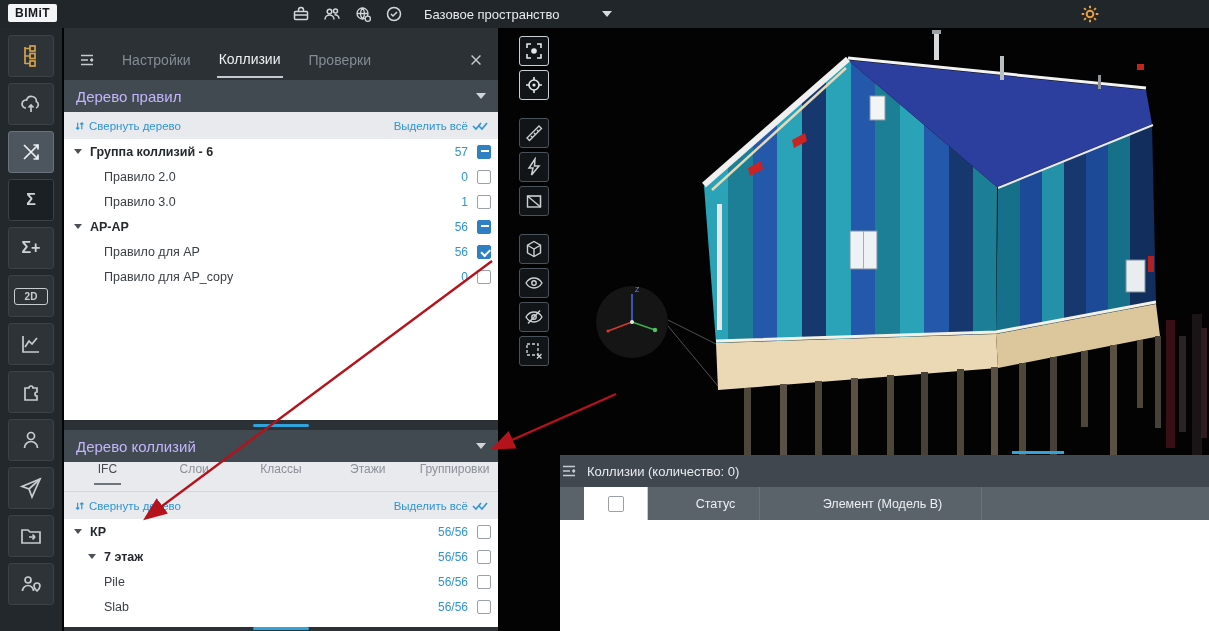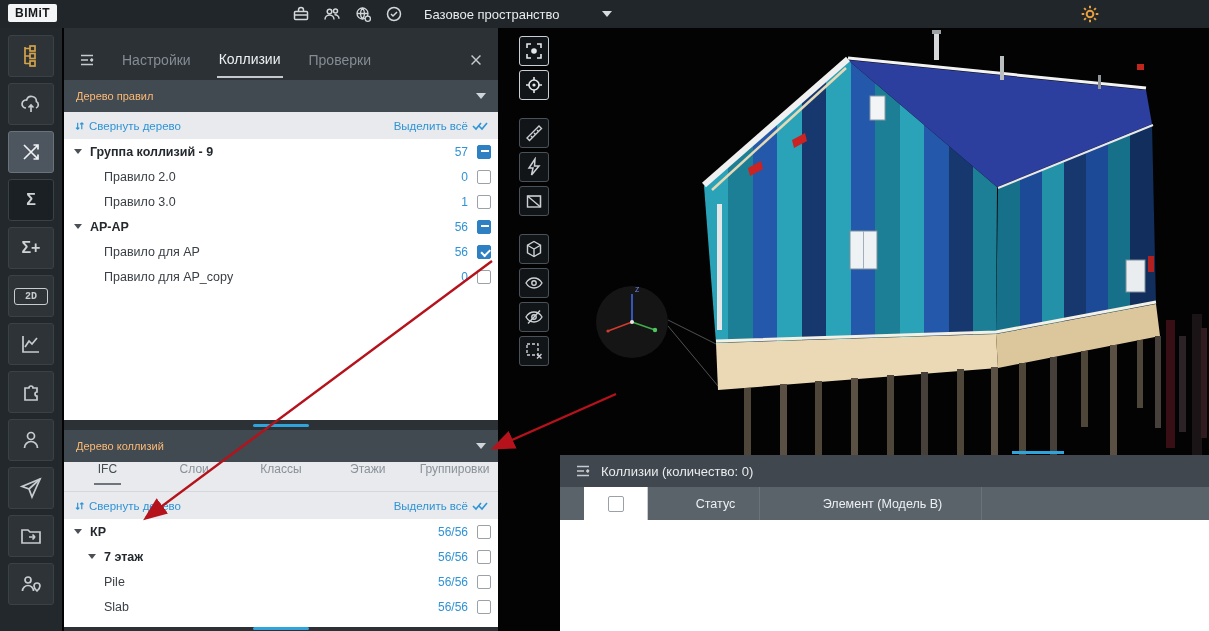--- a/index.html
+++ b/index.html
@@ -25,31 +25,31 @@
   .gear { position:absolute; left:1080px; top:4px; cursor:pointer; }
 
   
   .sidebar { position:absolute; left:0; top:28px; width:62px; height:603px; background:#23282c; z-index:20;
              display:flex; flex-direction:column; align-items:center; padding-top:7px; gap:6px; }
   .s-tile { width:46px; height:42px; display:flex; align-items:center; justify-content:center;
             background:#2d3337; border:1px solid #3a4147; border-radius:3px; cursor:pointer; }
   .s-tile.sel { background:#4d565e; border-color:#6a737b; }
   .s-tile.dark { background:#1b2024; }
   .glyph { color:#cfd3d6; font-size:16px; font-weight:bold; }
-  .glyph-2d { border:1.5px solid #c7ccd1; border-radius:3px; font-size:10px; padding:2px 10px; color:#c7ccd1; font-weight:bold;font-family:Liberation Mono, monospace; }
+  .glyph-2d { border:1.5px solid #c7ccd1; border-radius:3px; font-size:10px; padding:2px 10px; color:#c7ccd1; font-weight:bold; }
 
   
   .panel { position:absolute; left:64px; top:28px; width:434px; height:603px; background:#2b3135; z-index:10;
            display:flex; flex-direction:column; padding-top:12px; }
   .p-tabs { height:40px; display:flex; align-items:center; padding:0 14px; gap:24px; }
   .p-tabs .tab { color:#858c93; font-size:14px; cursor:pointer; padding:9px 2px; }
   .p-tabs .tab.active { color:#eef1f3; border-bottom:2px solid #c3c9ce; }
   .x-close { margin-left:auto; cursor:pointer; }
   .sec-head { height:32px; background:#414951; display:flex; align-items:center; padding:0 12px;
-              color:#fdba74; font-size:11px; cursor:pointer; }
+              color:#c4b5fd; font-size:15px; cursor:pointer; }
   .sec-caret { margin-left:auto; width:0; height:0; border-left:5px solid transparent; border-right:5px solid transparent;
                border-top:6px solid #d0d5d9; }
   .toolbar { height:27px; background:#e8eaed; display:flex; align-items:center; padding:0 10px;
              font-size:11.5px; color:#2f93d6; }
   .tb-link { display:flex; align-items:center; gap:4px; cursor:pointer; }
   .tb-link.right { margin-left:auto; }
   .tree { background:#ffffff; overflow:hidden; }
   .p-tree1 { flex:1; }
   .p-tree2 { height:108px; }
   .trow { display:flex; align-items:center; height:25px; font-size:12.5px; color:#3a4046; padding-right:7px; cursor:pointer; }
@@ -82,21 +82,21 @@
   
   .vp-toolbar { position:absolute; left:519px; top:36px; z-index:22; display:flex; flex-direction:column; }
   .v-tile { width:30px; height:30px; margin-bottom:4px; background:rgba(20,24,27,.88); border:1px solid #49525a;
             border-radius:3px; display:flex; align-items:center; justify-content:center; cursor:pointer; }
   .v-tile.on { border-color:#c9cfd4; }
   .v-gap { height:14px; }
 
   
   .col-panel { position:absolute; left:560px; top:455px; width:649px; height:176px; z-index:11;
                display:flex; flex-direction:column; }
-  .col-head { height:32px; background:#40474e; display:flex; align-items:center; gap:9px; padding:0 14px;
+  .col-head { height:32px; background:#40474e; display:flex; align-items:center; gap:9px; padding:0 0;
               color:#e9ecee; font-size:13px; }
   .col-thead { height:33px; display:flex; background:#5a626a; color:#eef1f3; font-size:12.5px; }
   .th { display:flex; align-items:center; justify-content:center; border-right:1px solid #6a727a; cursor:pointer;margin-left:24px; }
   .th-cb { width:64px; background:#ffffff; border-right:1px solid #c9cdd1; }
   .th-cb .cb { margin:0; width:16px; height:16px; }
   .th-status { width:88px; } .th-a { width:200px; } .th-b { width:198px; } .th-task { flex:1; border-right:none; }
   .col-body { flex:1; background:#ffffff; }
 
   
   .arrows { position:absolute; left:0; top:0; width:1209px; height:631px; z-index:60; pointer-events:none; }
@@ -337,21 +337,21 @@
         <span>Выделить всё</span>
         <svg width="16" height="10" viewBox="0 0 16 10" fill="none" stroke="#2f93d6" stroke-width="1.6">
           <path d="M1 5l3 3 5-6M7 5l3 3 5-6"></path>
         </svg>
       </span>
     </div>
 
     <div class="tree p-tree1">
       <div class="trow lv0">
         <span class="exp"></span>
-        <span class="lbl b">Группа коллизий - 9</span>
+        <span class="lbl b">Группа коллизий - 6</span>
         <span class="cnt">57</span>
         <span class="cb" data-state="indeterminate"></span>
       </div>
       <div class="trow lv1">
         <span class="sp"></span>
         <span class="lbl">Правило 2.0</span>
         <span class="cnt">0</span>
         <span class="cb" data-state="unchecked"></span>
       </div>
       <div class="trow lv1">

